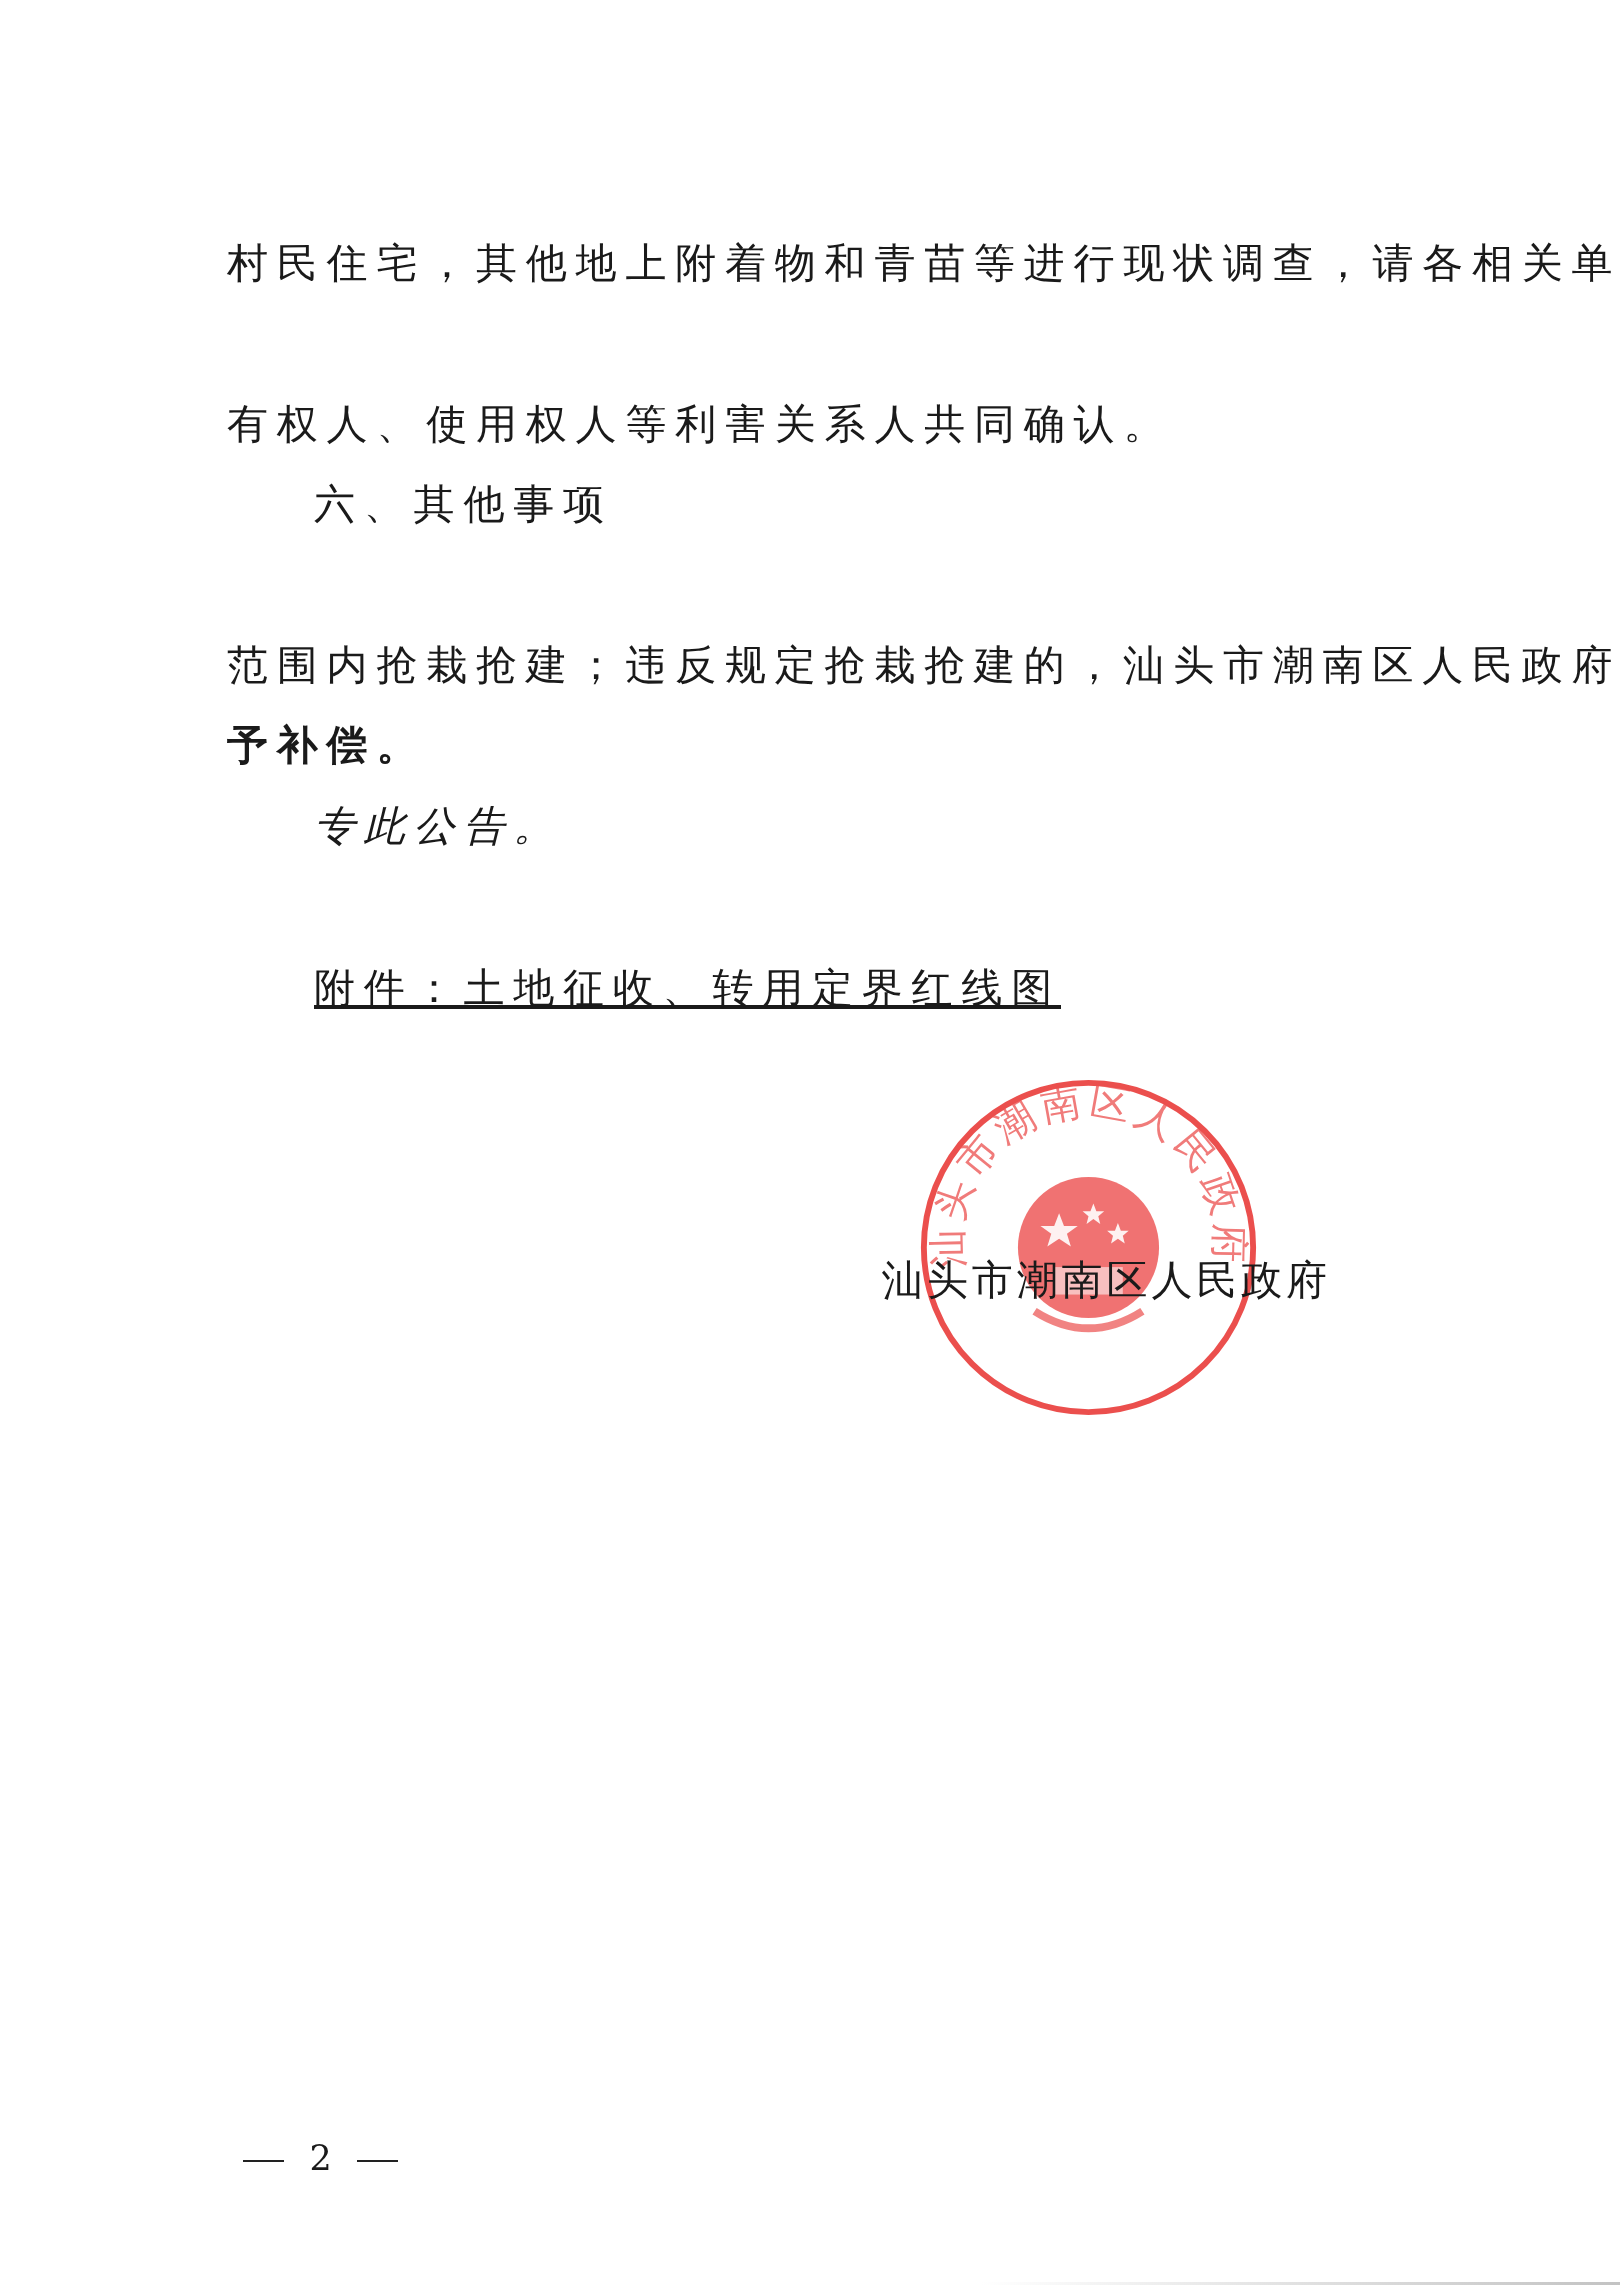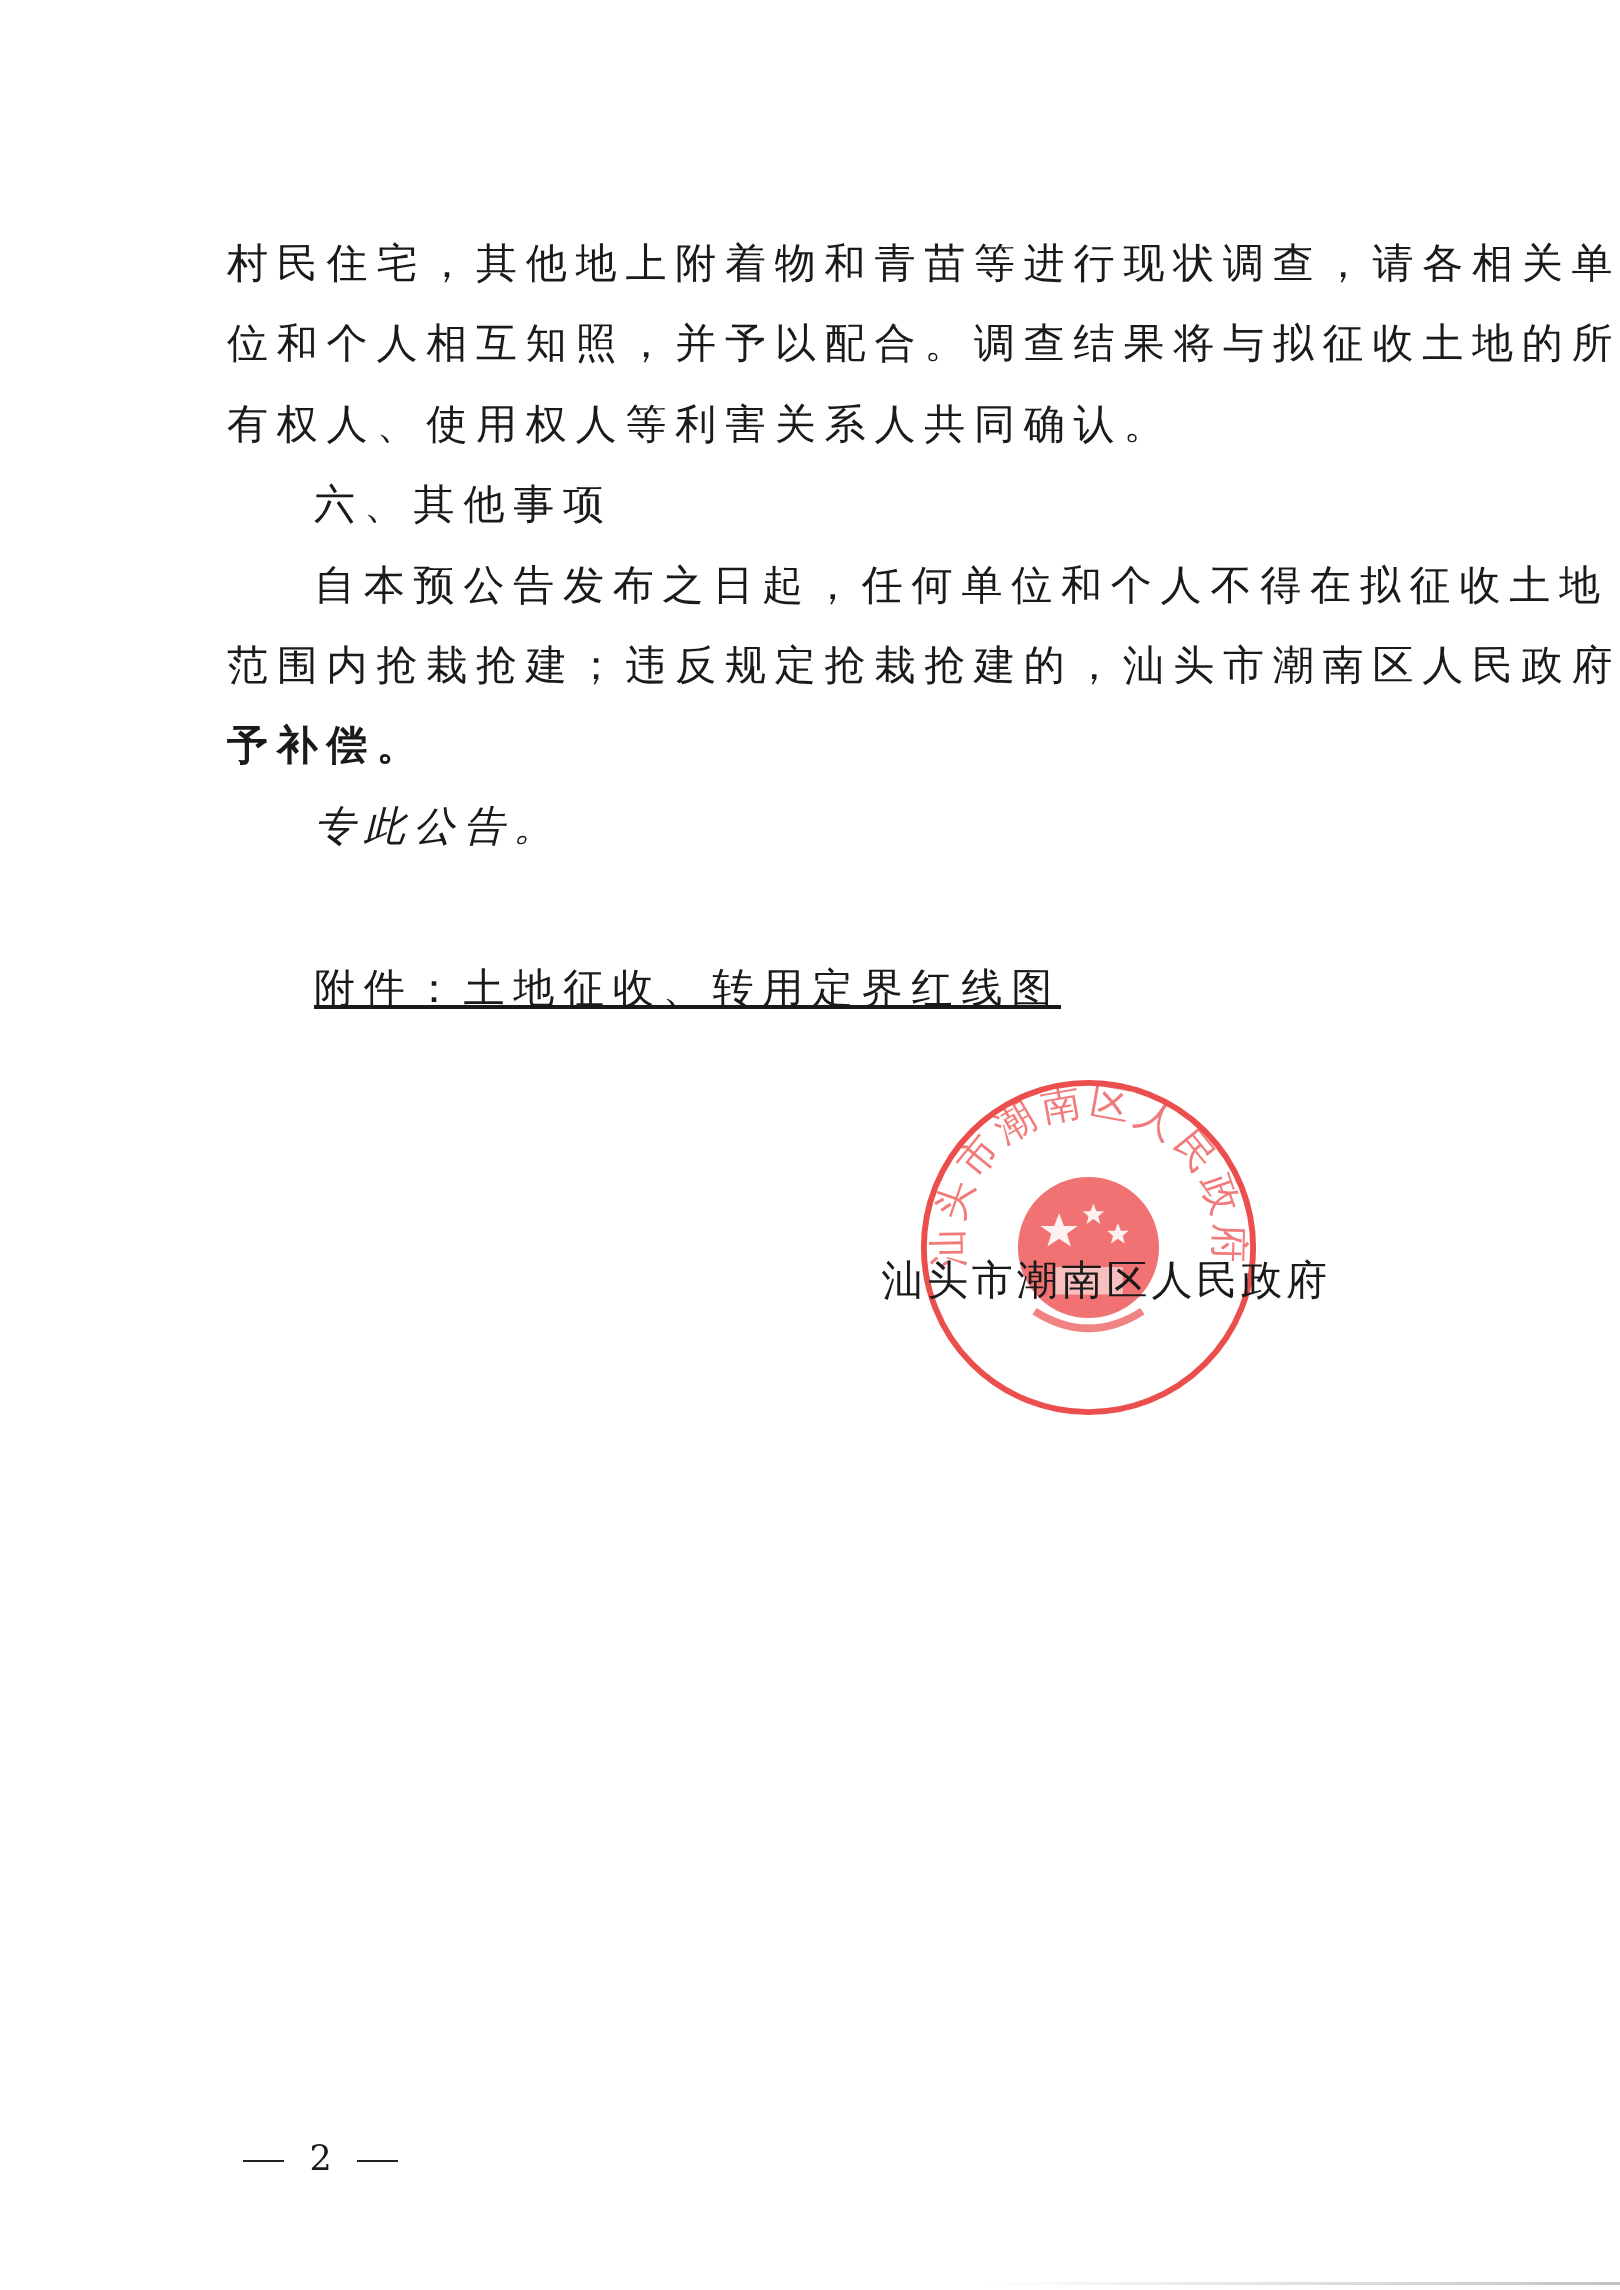--- a/index.html
+++ b/index.html
@@ -74,26 +74,24 @@
       height: 2.9px;
       background: linear-gradient(90deg, rgba(200,200,200,0), rgba(180,180,180,0.8));
     }
   </style>
 </head>
 <body>
 
 <div class="page">
 
   <div class="line" style="top:243px;">村民住宅，其他地上附着物和青苗等进行现状调查，请各相关单</div>
-  <div class="line" style="top:323px;">位和个人相互知照，并予以配合。调查结果将与拟征收土地的所</div>
   <div class="line" style="top:404px;">有权人、使用权人等利害关系人共同确认。</div>
 
   <div class="line indent" style="top:484px;">六、其他事项</div>
 
-  <div class="line indent" style="top:565px;">自本预公告发布之日起，任何单位和个人不得在拟征收土地</div>
   <div class="line" style="top:645px;">范围内抢栽抢建；违反规定抢栽抢建的，汕头市潮南区人民政府</div>
   <div class="line" style="top:725px;font-weight:bold;">予补偿。</div>
 
   <div class="line indent" style="top:806px;font-style:italic;">专此公告。</div>
 
   <div class="line indent" style="top:968px;text-decoration:underline;">附件：土地征收、转用定界红线图</div>
 
   <svg class="seal" viewBox="0 0 350 350" xmlns="http://www.w3.org/2000/svg">
     <defs>
       <path id="sealArc" d="M 55 220 A 130 130 0 1 1 295 220" fill="none"></path>

